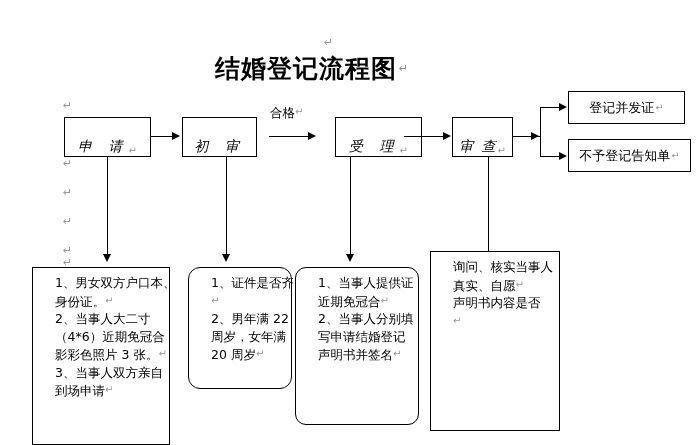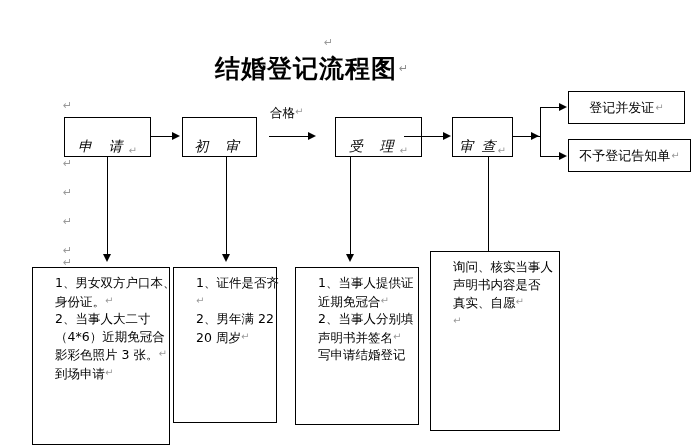--- a/index.html
+++ b/index.html
@@ -228,38 +228,40 @@
   <div class="arrow-d" style="left:484px; top:254px;"></div>
 
   <div class="box detail" style="left:32px; top:267px; width:138px; height:178px;">
     <span class="ln">1、男女双方户口本、</span>
     <span class="ln"><span>身份证。</span><span class="pilcrow">↵</span></span>
     <span class="ln just">
         <span>2、当事人大二寸</span>
       </span>
     <span class="ln">（4*6）近期免冠合</span>
     <span class="ln"><span>影彩色照片 3 张。</span><span class="pilcrow">↵</span></span>
+    <span class="ln">3、当事人双方亲自</span>
     <span class="ln"><span>到场申请</span><span class="pilcrow">↵</span></span>
   </div>
 
-  <div class="box detail" style="left:173px; top:267px; width:104px; height:156px;">
+  <div class="box detail" style="left:188px; top:267px; width:104px; height:122px;border-radius:12px;">
     <span class="ln">1、证件是否齐</span>
     <span class="ln"><span class="pilcrow">↵</span></span>
     <span class="ln">2、男年满 22</span>
+    <span class="ln">周岁，女年满</span>
     <span class="ln"><span>20 周岁</span><span class="pilcrow">↵</span></span>
   </div>
 
-  <div class="box detail" style="left:295px; top:267px; width:124px; height:158px;">
+  <div class="box detail" style="left:295px; top:267px; width:124px; height:158px;border-radius:11px;">
     <span class="ln">1、当事人提供证</span>
     <span class="ln"><span>近期免冠合</span><span class="pilcrow">↵</span></span>
     <span class="ln">2、当事人分别填</span>
+    <span class="ln">写申请结婚登记</span>
     <span class="ln"><span>声明书并签名</span><span class="pilcrow">↵</span></span>
-    <span class="ln">写申请结婚登记</span>
   </div>
 
   <div class="box detail" style="left:430px; top:251px; width:130px; height:180px;">
     <span class="ln">询问、核实当事人</span>
+    <span class="ln"><span>真实、自愿</span><span class="pilcrow">↵</span></span>
     <span class="ln">声明书内容是否</span>
-    <span class="ln"><span>真实、自愿</span><span class="pilcrow">↵</span></span>
     <span class="ln"><span class="pilcrow">↵</span></span>
   </div>
 
 </div>
 
 </body></html>

